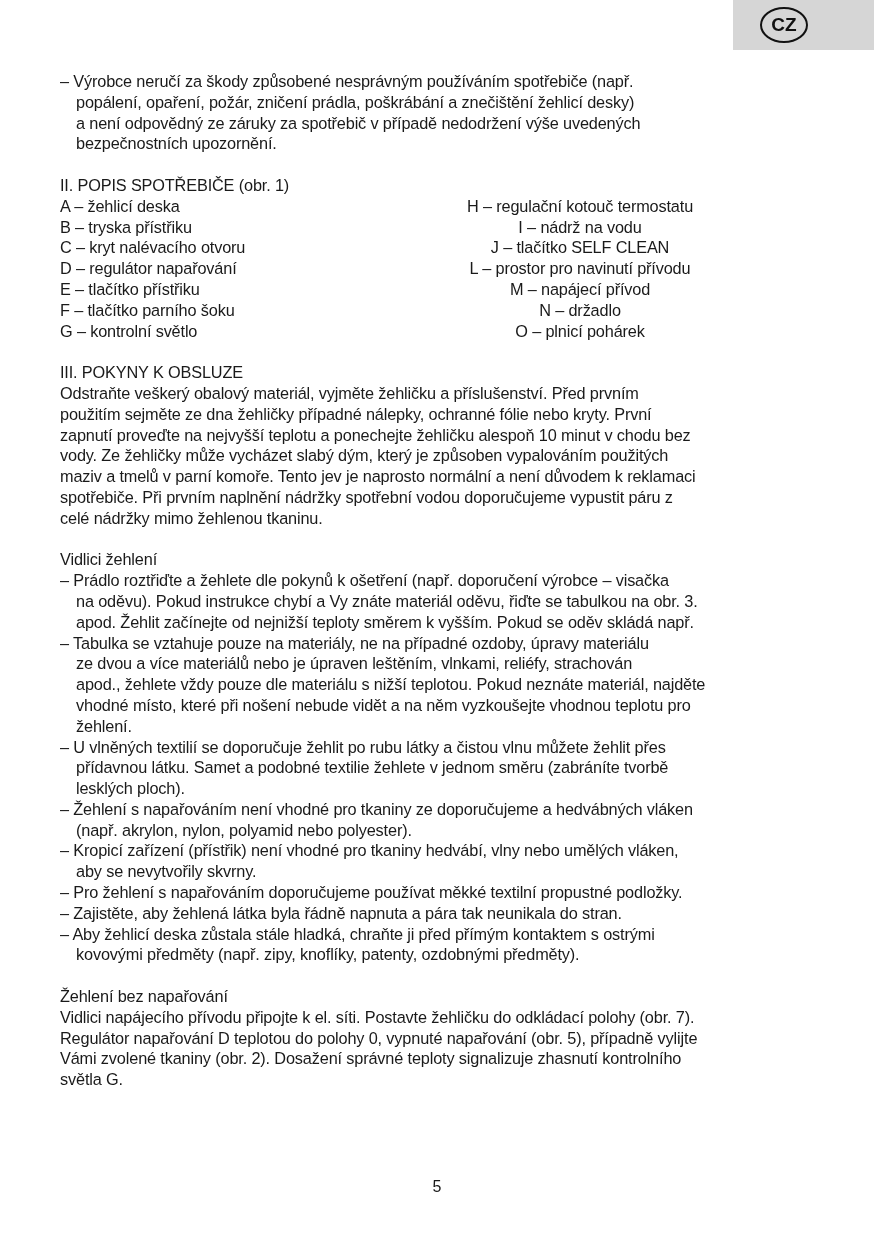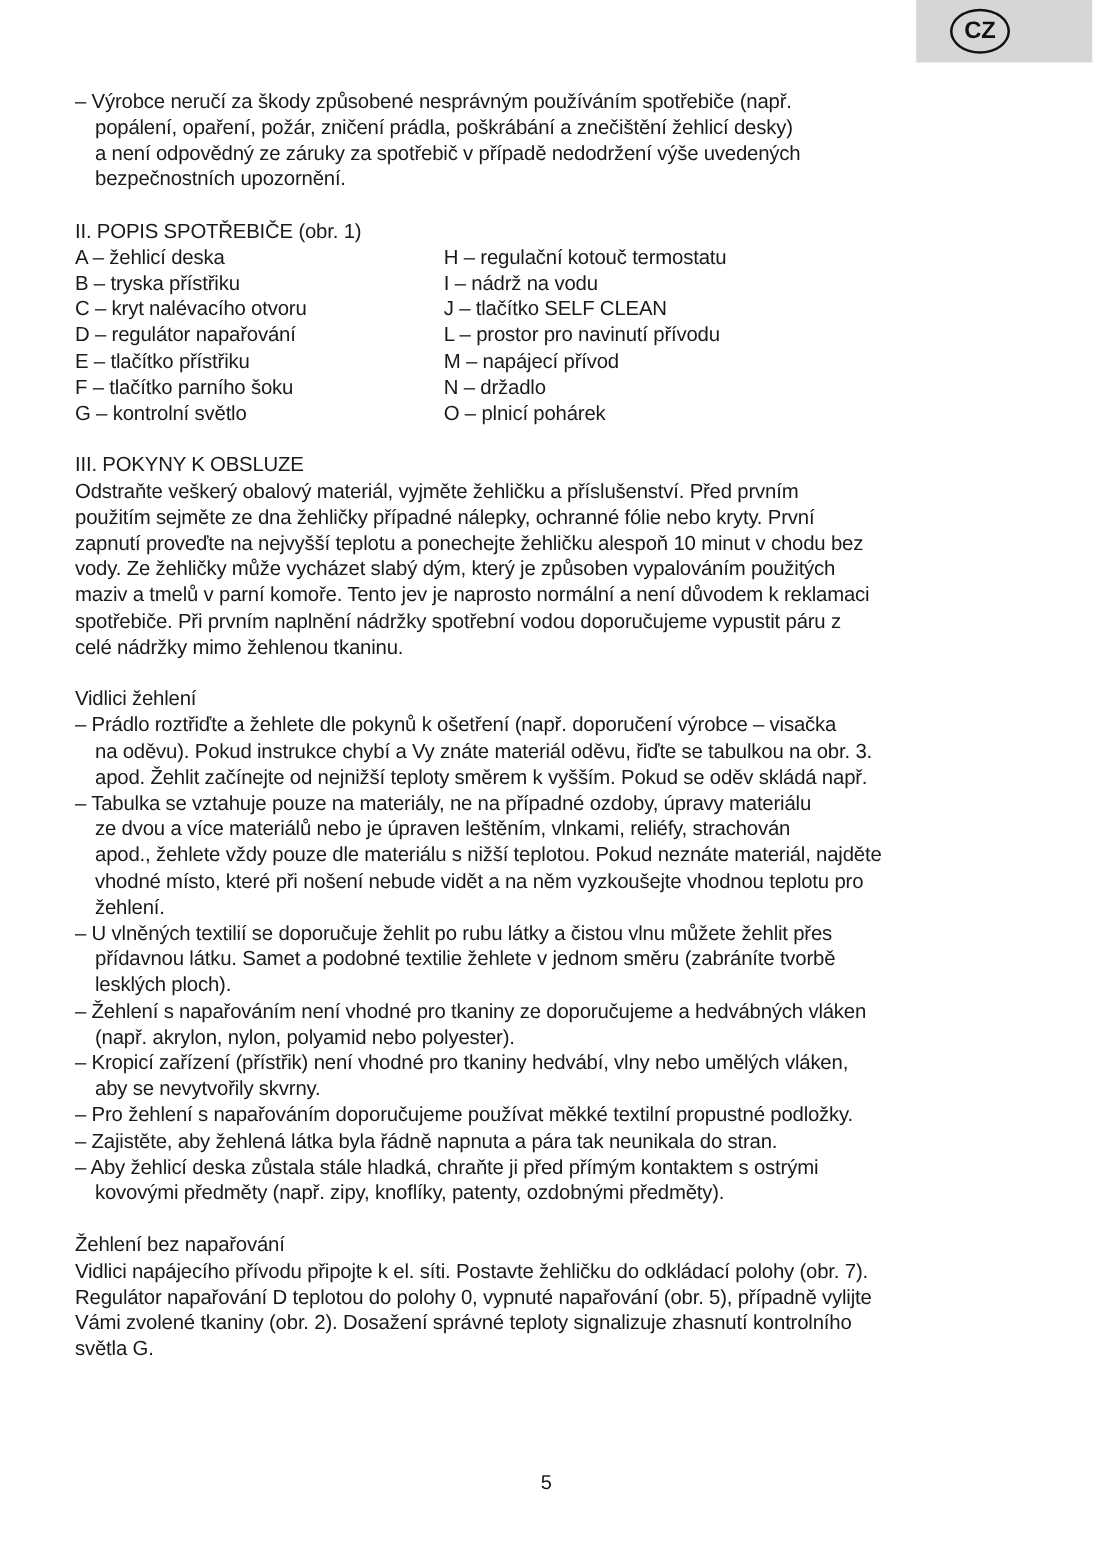--- a/index.html
+++ b/index.html
@@ -21,21 +21,21 @@
     .page {
       position: absolute; left: 60px; top: 56px; width: 770px;
       font-size: 16.3px; line-height: 20.8px; letter-spacing: -0.15px; margin-top: 15px;
     }
     .line { white-space: nowrap; }
     .ind { padding-left: 16px; }
     .b { font-weight: normal; }
     .gap { height: 20.8px; }
     .cols { display: flex; }
     .col-left { width: 295px; }
-    .col-right { width: 450px; }
+    .col-right { width: 450px; text-align: center; }
     .page-number {
       position: absolute; left: 0; width: 874px; top: 1178px;
       text-align: center; font-size: 16px; color: #1a1a1a;
     }
   </style>
 </head>
 <body>
 
 <div class="lang-tab">
   <div class="lang-badge">CZ</div>

